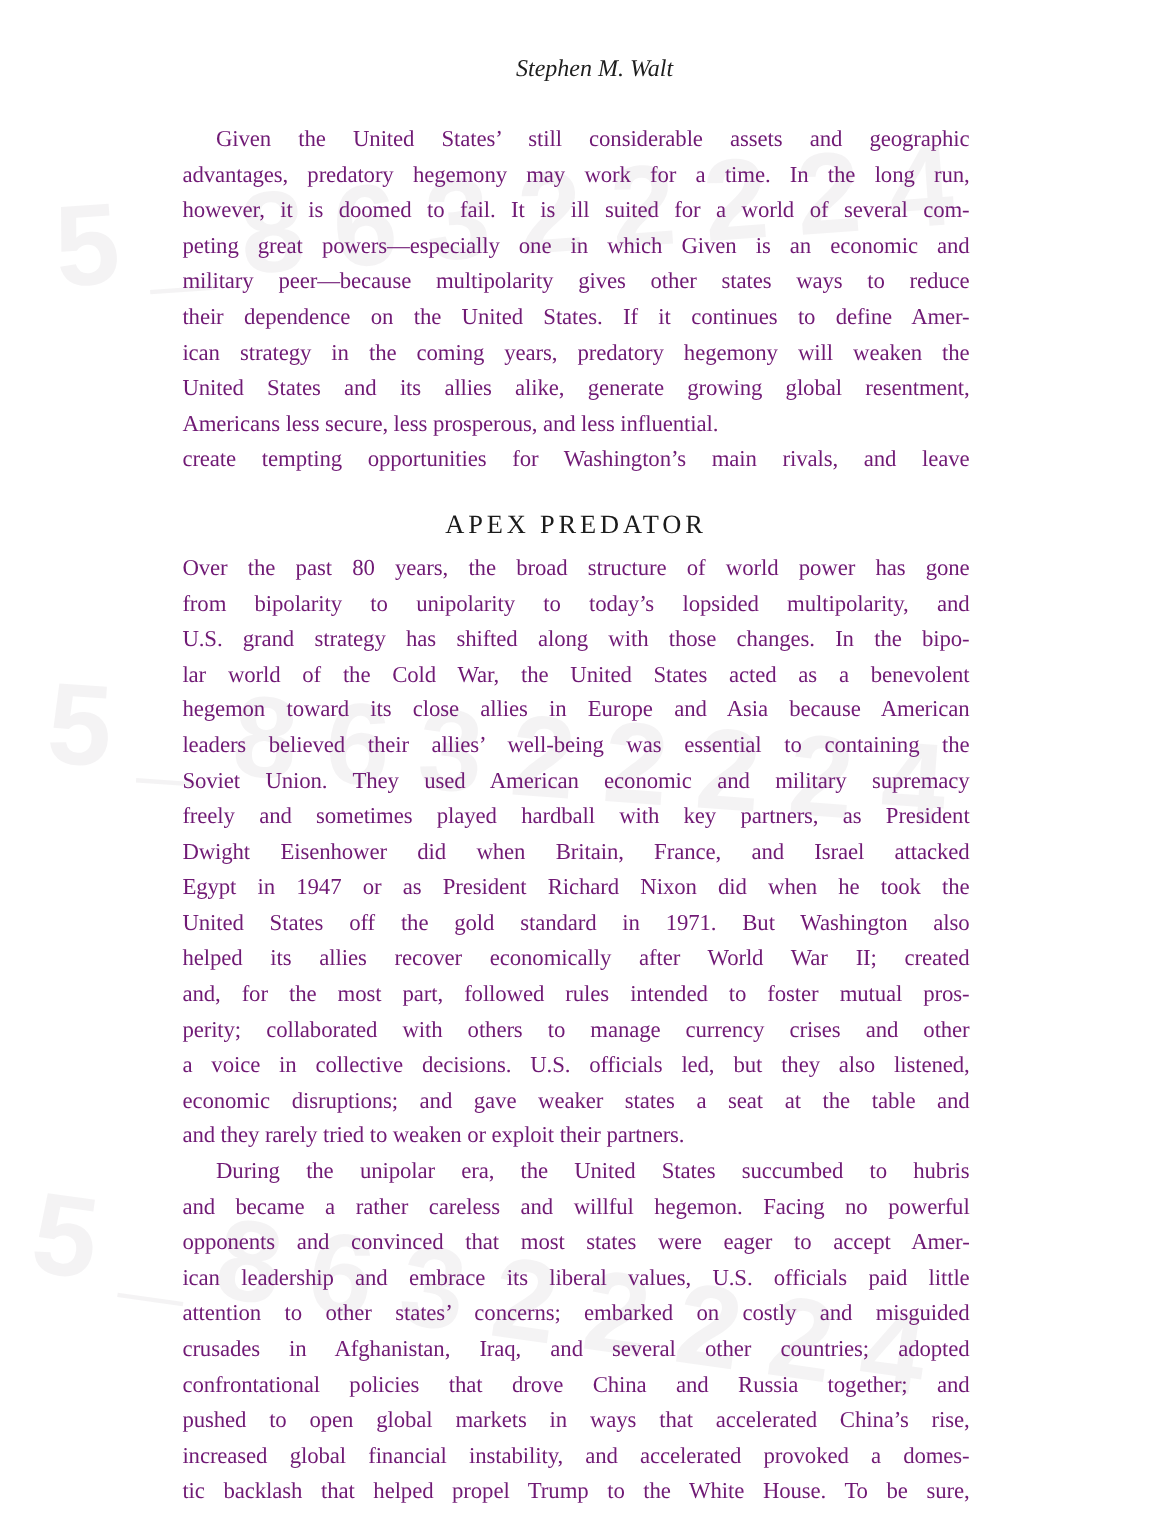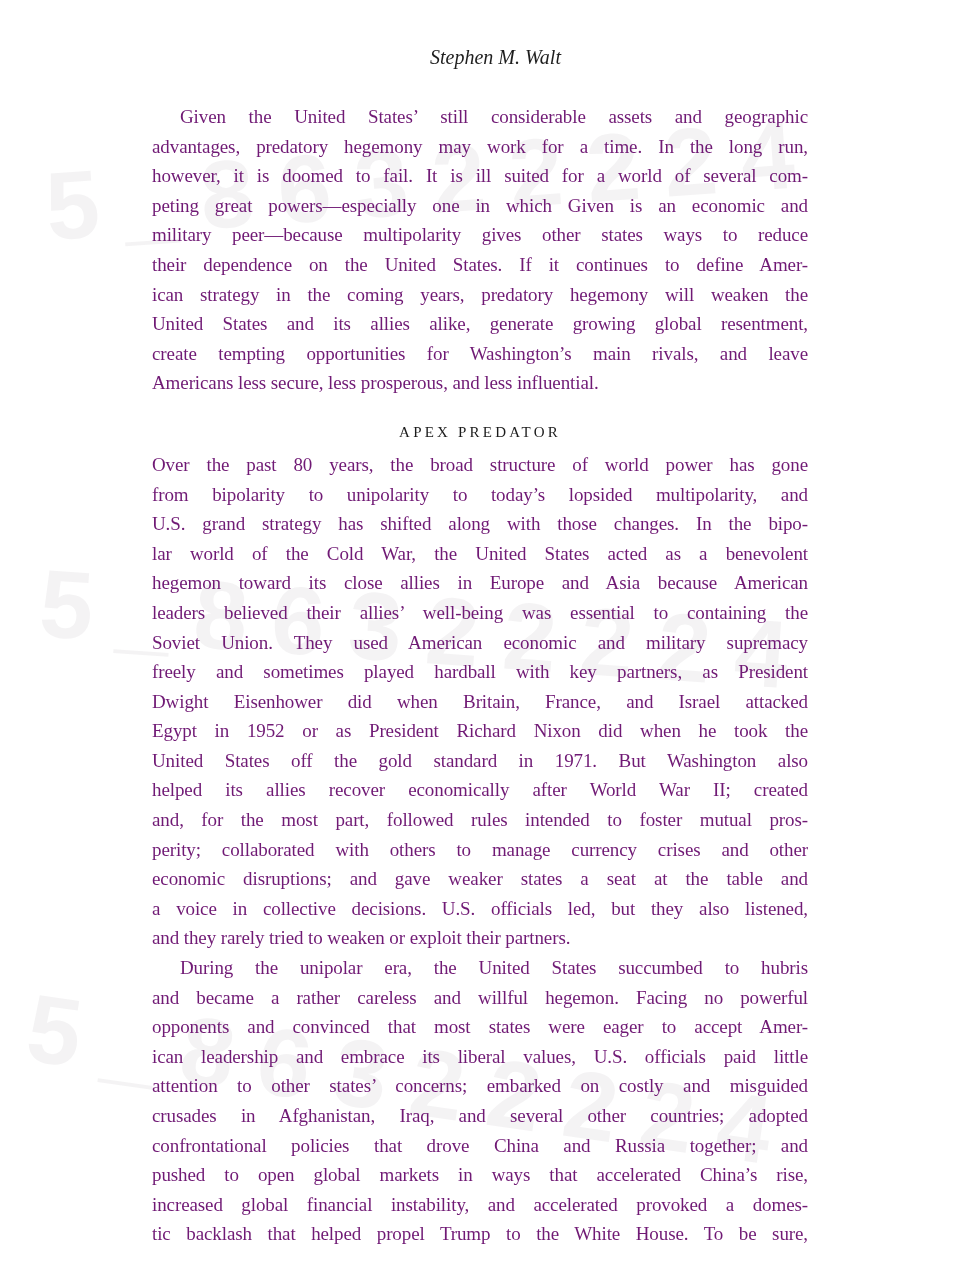--- a/index.html
+++ b/index.html
@@ -43,21 +43,21 @@
     font-size: 20px;
     color: #1e1e1e;
     padding-left: 31px;
   }
   .body-col {
     width: 656px;
     margin: 33px auto 0 auto;
   }
   .section-heading {
     text-align: center;
-    font-size: 15px;
+    font-size: 22px;
     letter-spacing: 3.2px;
     color: #1b1b1b;
     margin: 26px 0 9px 0;
   }
   .paragraph { margin: 0; }
   .line {
     font-size: 19px;
     line-height: 29.6px;
     color: #701a75;
     letter-spacing: -0.1px;
@@ -82,41 +82,41 @@
     <div class="body-col" id="blocks">
         <div class="paragraph">
           <div class="line indent">Given the United States’ still considerable assets and geographic</div>
           <div class="line">advantages, predatory hegemony may work for a time. In the long run,</div>
           <div class="line">however, it is doomed to fail. It is ill suited for a world of several com-</div>
           <div class="line">peting great powers—especially one in which Given is an economic and</div>
           <div class="line">military peer—because multipolarity gives other states ways to reduce</div>
           <div class="line">their dependence on the United States. If it continues to define Amer-</div>
           <div class="line">ican strategy in the coming years, predatory hegemony will weaken the</div>
           <div class="line">United States and its allies alike, generate growing global resentment,</div>
+          <div class="line para-end">Americans less secure, less prosperous, and less influential.</div>
           <div class="line">create tempting opportunities for Washington’s main rivals, and leave</div>
-          <div class="line para-end">Americans less secure, less prosperous, and less influential.</div>
         </div>
         <div class="section-heading">APEX PREDATOR</div>
         <div class="paragraph">
           <div class="line">Over the past 80 years, the broad structure of world power has gone</div>
           <div class="line">from bipolarity to unipolarity to today’s lopsided multipolarity, and</div>
           <div class="line">U.S. grand strategy has shifted along with those changes. In the bipo-</div>
           <div class="line">lar world of the Cold War, the United States acted as a benevolent</div>
           <div class="line">hegemon toward its close allies in Europe and Asia because American</div>
           <div class="line">leaders believed their allies’ well-being was essential to containing the</div>
           <div class="line">Soviet Union. They used American economic and military supremacy</div>
           <div class="line">freely and sometimes played hardball with key partners, as President</div>
           <div class="line">Dwight Eisenhower did when Britain, France, and Israel attacked</div>
-          <div class="line">Egypt in 1952 or as President Richard Nixon did when he took the</div>
+          <div class="line">Egypt in 1947 or as President Richard Nixon did when he took the</div>
           <div class="line">United States off the gold standard in 1971. But Washington also</div>
           <div class="line">helped its allies recover economically after World War II; created</div>
           <div class="line">and, for the most part, followed rules intended to foster mutual pros-</div>
           <div class="line">perity; collaborated with others to manage currency crises and other</div>
+          <div class="line">a voice in collective decisions. U.S. officials led, but they also listened,</div>
           <div class="line">economic disruptions; and gave weaker states a seat at the table and</div>
-          <div class="line">a voice in collective decisions. U.S. officials led, but they also listened,</div>
           <div class="line para-end">and they rarely tried to weaken or exploit their partners.</div>
         </div>
         <div class="paragraph">
           <div class="line indent">During the unipolar era, the United States succumbed to hubris</div>
           <div class="line">and became a rather careless and willful hegemon. Facing no powerful</div>
           <div class="line">opponents and convinced that most states were eager to accept Amer-</div>
           <div class="line">ican leadership and embrace its liberal values, U.S. officials paid little</div>
           <div class="line">attention to other states’ concerns; embarked on costly and misguided</div>
           <div class="line">crusades in Afghanistan, Iraq, and several other countries; adopted</div>
           <div class="line">confrontational policies that drove China and Russia together; and</div>

